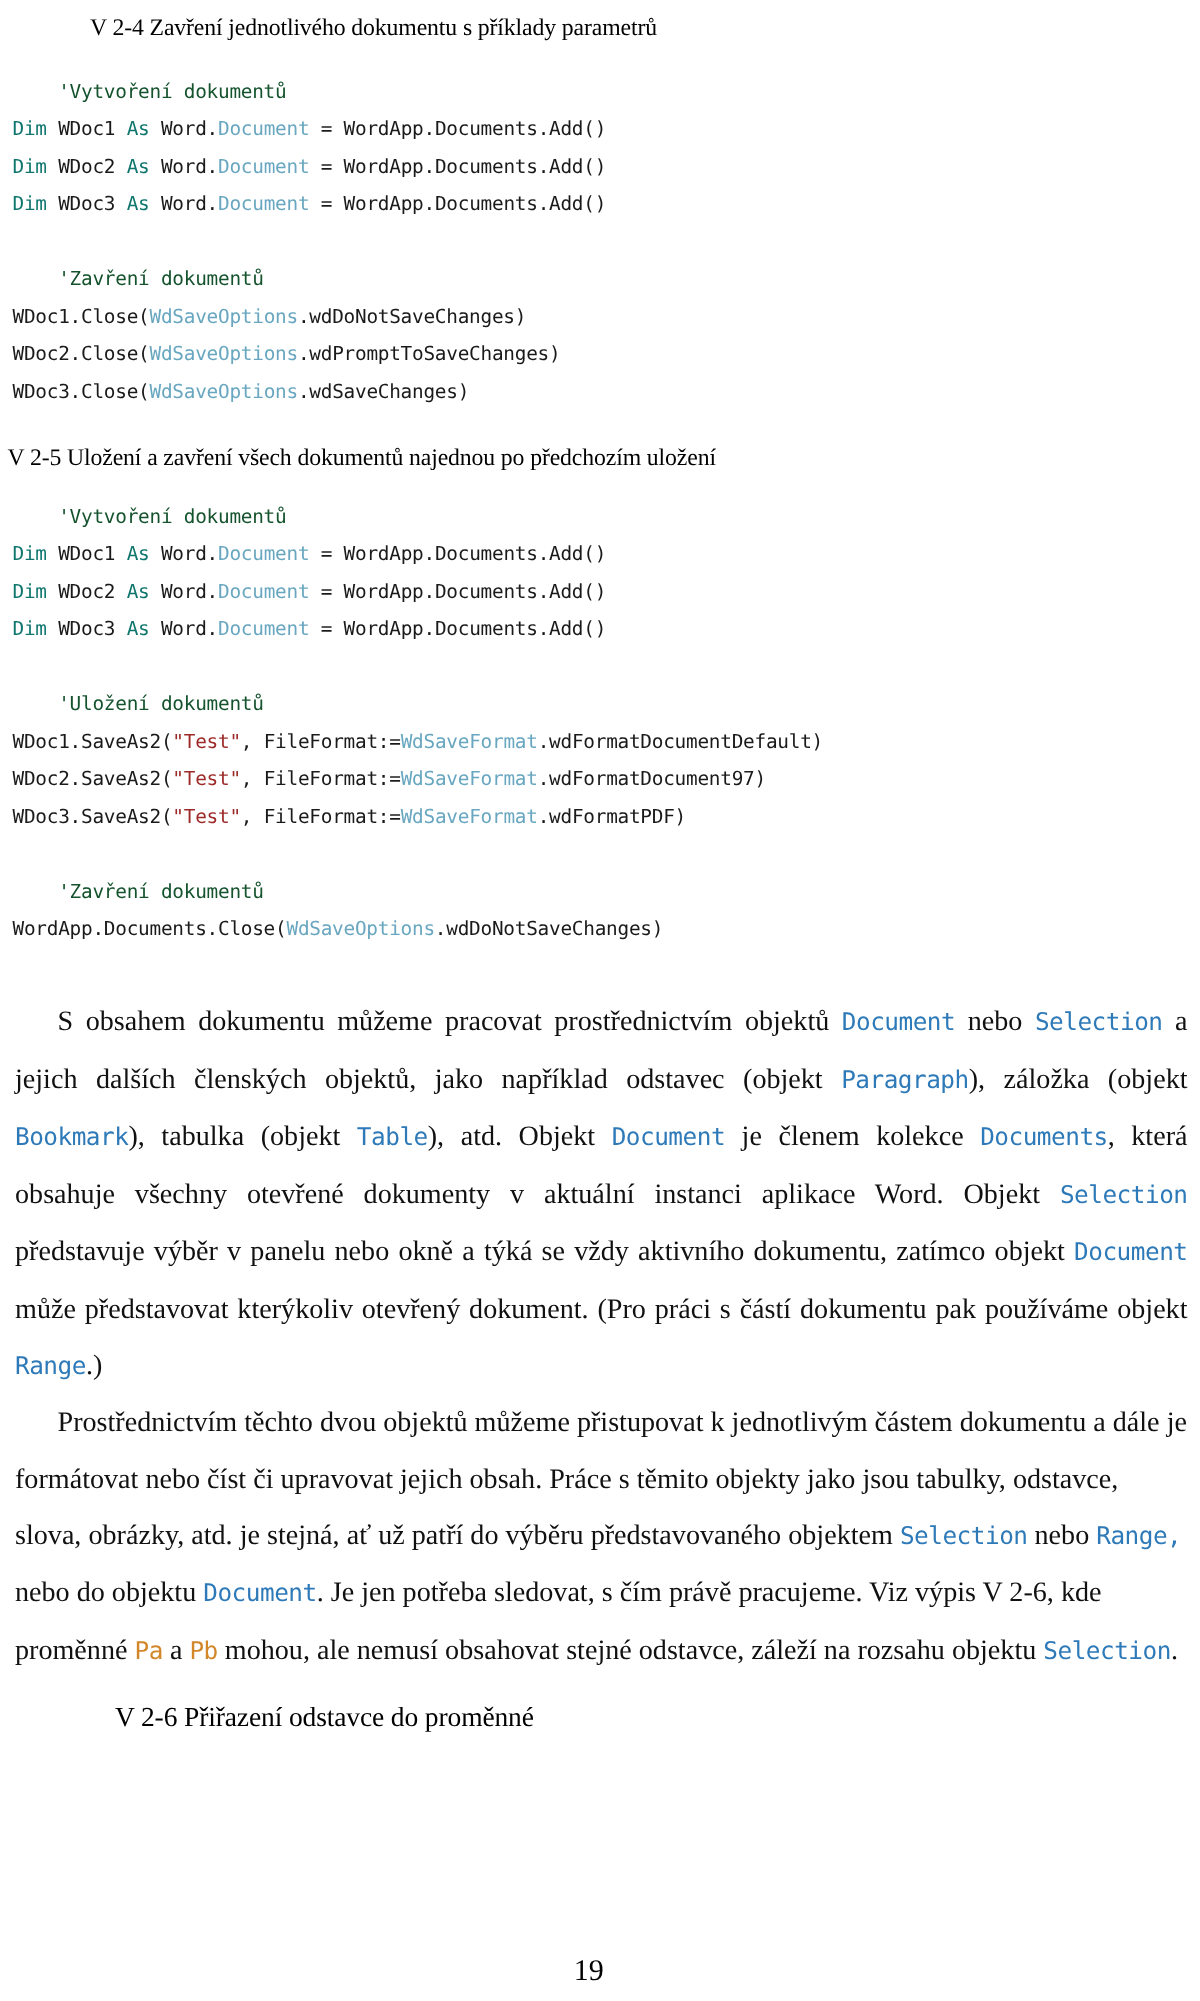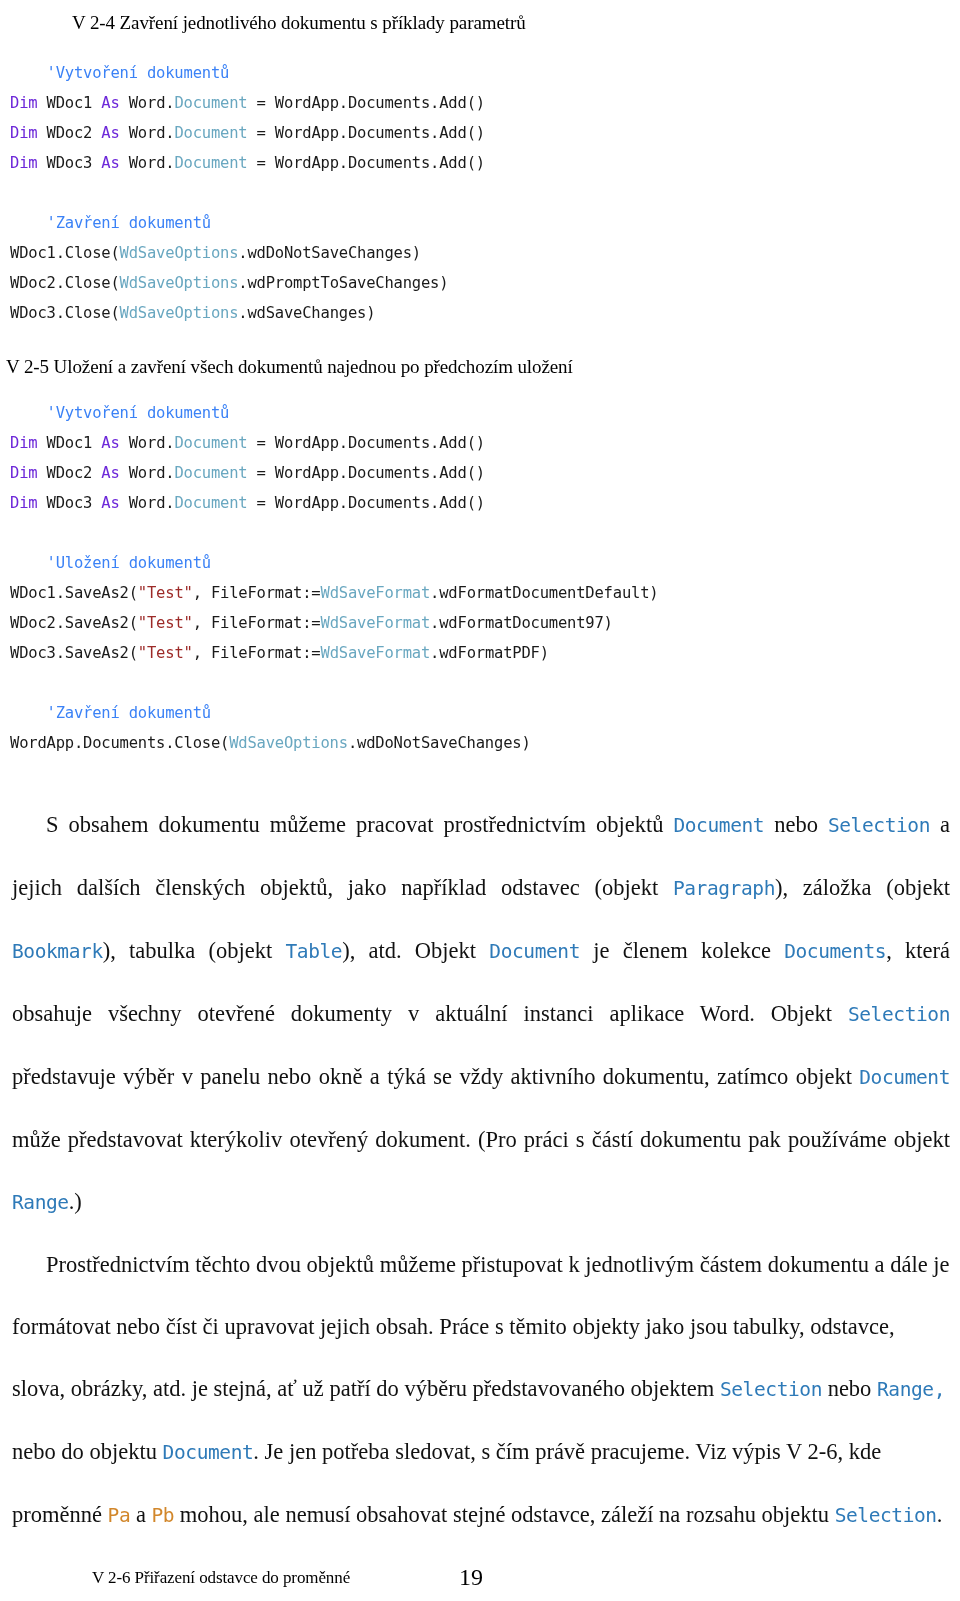--- a/index.html
+++ b/index.html
@@ -31,59 +31,59 @@
     line-height: 26px;
     color: #000;
     margin: 0;
     padding-left: 66px;
     letter-spacing: -0.1px;
   }
   .caption.centered {
     padding-left: 0;
   }
   .caption.small {
-    font-size: 17px;
+    font-size: 22px;
     padding-left: 86px;
   }
 
   
   .code {
     font-family: "DejaVu Sans Mono", "Liberation Mono", monospace;
     font-size: 15.5px;
     line-height: 30px;
     white-space: pre;
     color: #1a1a1a;
     margin: 0;
     padding-left: 4px;
     letter-spacing: -0.2px;
   }
   .code .ln { display: block; height: 30px; }
-  .cmt  { color: #3b82f6; }
-  .kw   { color: #6d28d9; }
+  .cmt  { color: #14532d; }
+  .kw   { color: #0f766e; }
   .type { color: #69a7c0; }
   .str  { color: #9c2a28; }
 
   
   .h2 {
     font-family: "Liberation Sans", "DejaVu Sans", sans-serif;
     font-weight: bold;
     font-style: italic;
     font-size: 29px;
     line-height: 40px;
     margin: 0;
     padding-left: 14px;
     letter-spacing: -0.3px;
   }
   .h2 .num { margin-right: 16px; }
 
   
   .para {
     font-family: "Liberation Serif", "DejaVu Serif", serif;
     font-size: 22.5px;
-    line-height: 62px;
+    line-height: 45px;
     text-align: justify;
     text-justify: inter-word;
     margin: 0;
     padding: 0 4px 0 6px;
     color: #111;
   }
   .para.indent { text-indent: 34px; }
   .para.last-left { text-align: left; }
 
   code.inl {

